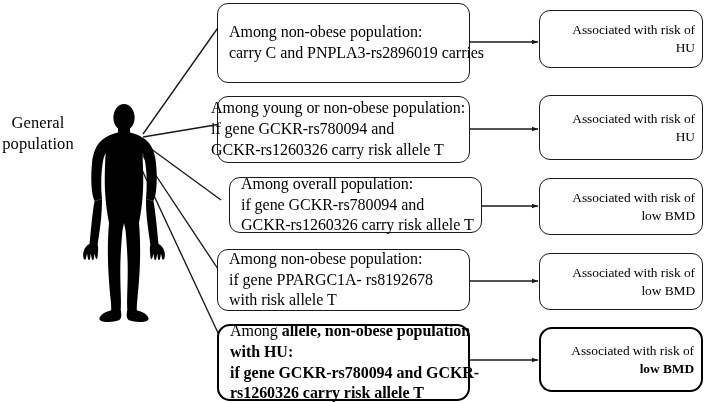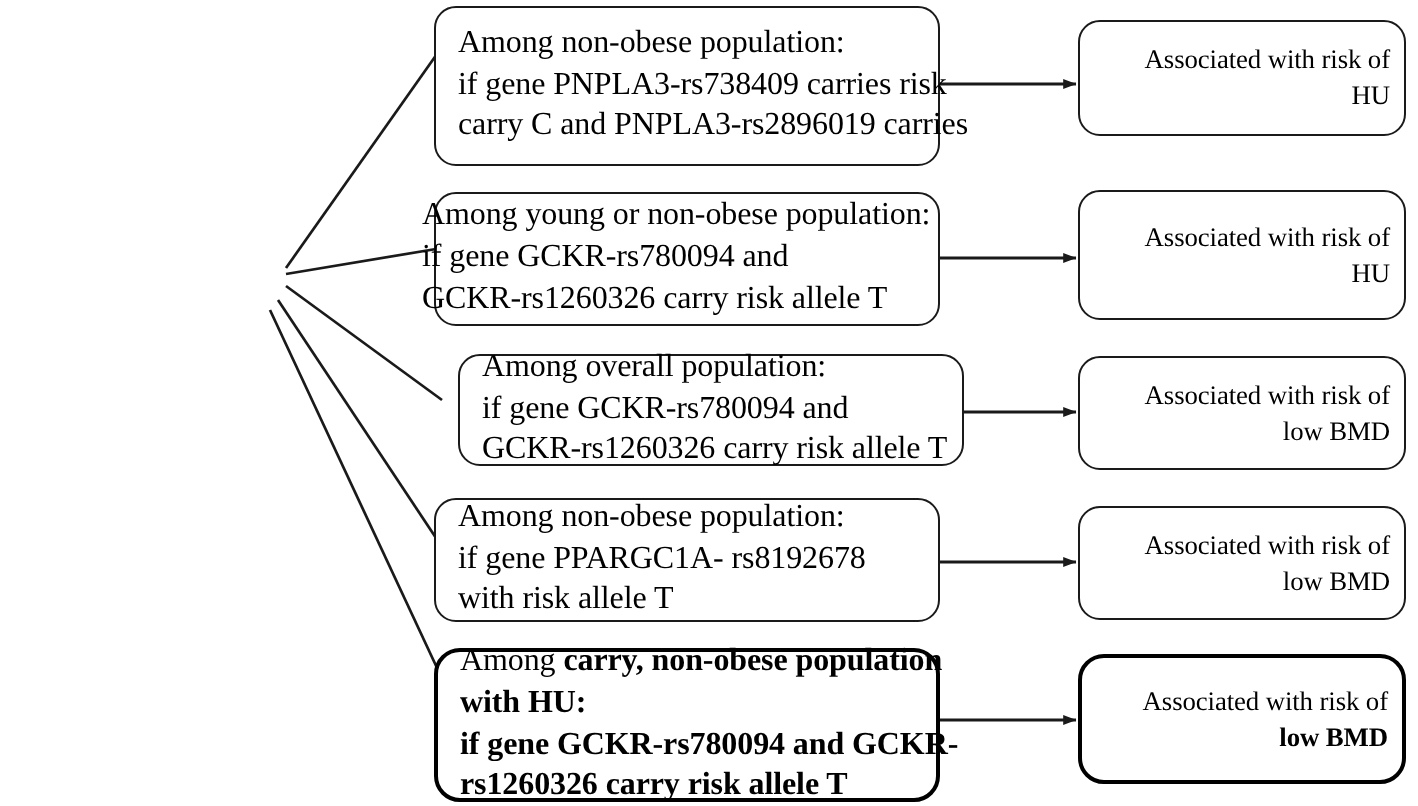--- a/index.html
+++ b/index.html
@@ -121,25 +121,122 @@
 
     <g stroke="#1a1a1a" fill="none" stroke-width="1.5">
       <line x1="470" y1="42" x2="538" y2="42" marker-end="url(#arrowhead)"></line>
       <line x1="470" y1="129" x2="538" y2="129" marker-end="url(#arrowhead)"></line>
       <line x1="470" y1="206" x2="538" y2="206" marker-end="url(#arrowhead)"></line>
       <line x1="470" y1="281" x2="538" y2="281" marker-end="url(#arrowhead)"></line>
       <line x1="470" y1="360" x2="538" y2="360" marker-end="url(#arrowhead)"></line>
     </g>
   </svg>
 
+  <div id="source-node">
+    <div id="source-label">
+      <span class="ln">General</span>
+      <span class="ln">population</span>
+    </div>
+
+    <svg id="body-figure" viewBox="0 0 92 222" width="92" height="222">
+      <g fill="#000000">
+
+        <ellipse cx="46" cy="14.5" rx="10.6" ry="13.5"></ellipse>
+
+        <path d="M40,25 h12 v7 h-12 z"></path>
+
+        <path d="M46,29
+                 C 38,29 30,32 24,37
+                 C 18,42 15,50 14,60
+                 C 13,70 13,80 14,88
+                 C 14.6,93 15.6,96 16.6,98
+                 L 24,96
+                 C 23,86 23,72 24.4,62
+                 C 25,57 26,53 27.6,50
+                 C 27,62 26.4,76 27,88
+                 C 27.6,99 29,110 31,120
+                 L 61,120
+                 C 63,110 64.4,99 65,88
+                 C 65.6,76 65,62 64.4,50
+                 C 66,53 67,57 67.6,62
+                 C 69,72 69,86 68,96
+                 L 75.4,98
+                 C 76.4,96 77.4,93 78,88
+                 C 79,80 79,70 78,60
+                 C 77,50 74,42 68,37
+                 C 62,32 54,29 46,29 Z"></path>
+
+        <path d="M16.6,98
+                 C 15.4,104 14.4,112 13.6,120
+                 C 12.8,128 12,136 11.4,142
+                 L 19.4,143.4
+                 C 20.4,136 21.6,128 22.6,120
+                 C 23.6,112 24,104 24,96 Z"></path>
+
+        <path d="M75.4,98
+                 C 76.6,104 77.6,112 78.4,120
+                 C 79.2,128 80,136 80.6,142
+                 L 72.6,143.4
+                 C 71.6,136 70.4,128 69.4,120
+                 C 68.4,112 68,104 68,96 Z"></path>
+
+        <path d="M11.2,141 C 8.6,142.6 6.6,145 5.6,148.6
+                 C 5,151 5,153.6 5.6,155.4
+                 C 6.4,157 7.6,157 8,155.4
+                 L 9,150.6 L 10,155.8 C 10.4,157.4 11.6,157.4 12,155.8
+                 L 12.8,150.6 L 13.8,156 C 14.2,157.6 15.4,157.4 15.8,155.8
+                 L 16.6,150.4 L 17.6,155 C 18,156.6 19.2,156.4 19.4,154.8
+                 C 20,150.6 20.4,146 20,142.6 Z"></path>
+
+        <path d="M80.8,141 C 83.4,142.6 85.4,145 86.4,148.6
+                 C 87,151 87,153.6 86.4,155.4
+                 C 85.6,157 84.4,157 84,155.4
+                 L 83,150.6 L 82,155.8 C 81.6,157.4 80.4,157.4 80,155.8
+                 L 79.2,150.6 L 78.2,156 C 77.8,157.6 76.6,157.4 76.2,155.8
+                 L 75.4,150.4 L 74.4,155 C 74,156.6 72.8,156.4 72.6,154.8
+                 C 72,150.6 71.6,146 72,142.6 Z"></path>
+
+        <path d="M31,120
+                 C 30,132 29.6,146 30,158
+                 C 30.4,172 31.6,186 32.6,196
+                 C 33.2,202 33.4,206 33,209
+                 L 42.6,209
+                 C 43,204 43,198 42.8,192
+                 C 42.4,180 42,166 42.6,154
+                 C 43,146 43.6,136 44.4,128
+                 L 46,120 Z"></path>
+
+        <path d="M61,120
+                 C 62,132 62.4,146 62,158
+                 C 61.6,172 60.4,186 59.4,196
+                 C 58.8,202 58.6,206 59,209
+                 L 49.4,209
+                 C 49,204 49,198 49.2,192
+                 C 49.6,180 50,166 49.4,154
+                 C 49,146 48.4,136 47.6,128
+                 L 46,120 Z"></path>
+
+        <path d="M32.4,207.6 C 28,208.6 24.4,210.6 22.6,213
+                 C 20.6,215.6 21,217.6 24.6,218.4
+                 C 29.4,219.4 36.4,219 40,217.6
+                 C 43,216.4 43.6,213.6 43.2,210.4
+                 C 43,208.6 42.8,207.6 42.6,207.2 Z"></path>
+
+        <path d="M59.6,207.6 C 64,208.6 67.6,210.6 69.4,213
+                 C 71.4,215.6 71,217.6 67.4,218.4
+                 C 62.6,219.4 55.6,219 52,217.6
+                 C 49,216.4 48.4,213.6 48.8,210.4
+                 C 49,208.6 49.2,207.6 49.4,207.2 Z"></path>
+      </g>
+    </svg>
+  </div>
 
   <div class="node-box cond-box" id="cond-box-1">
     <div class="node-text">
       <span class="ln">Among non-obese population:</span>
-      <span class="ln">if gene PNPLA3-rs738409 carries risk</span>
       <span class="ln">carry C and PNPLA3-rs2896019 carries</span>
     </div>
   </div>
 
   <div class="node-box cond-box" id="cond-box-2">
     <div class="node-text">
       <span class="ln">Among young or non-obese population:</span>
       <span class="ln">if gene GCKR-rs780094 and</span>
       <span class="ln">GCKR-rs1260326 carry risk allele T</span>
     </div>
@@ -156,21 +253,21 @@
   <div class="node-box cond-box" id="cond-box-4">
     <div class="node-text">
       <span class="ln">Among non-obese population:</span>
       <span class="ln">if gene PPARGC1A- rs8192678</span>
       <span class="ln">with risk allele T</span>
     </div>
   </div>
 
   <div class="node-box cond-box emphasis" id="cond-box-5">
     <div class="node-text">
-      <span class="ln"><span>Among </span><b>carry, non-obese population</b></span>
+      <span class="ln"><span>Among </span><b>allele, non-obese population</b></span>
       <span class="ln"><b>with HU:</b></span>
       <span class="ln"><b>if gene GCKR-rs780094 and GCKR-</b></span>
       <span class="ln"><b>rs1260326 carry risk allele T</b></span>
     </div>
   </div>
 
   <div class="node-box out-box" id="out-box-1">
     <div class="node-text">
       <span class="ln">Associated with risk of</span>
       <span class="ln">HU</span>

